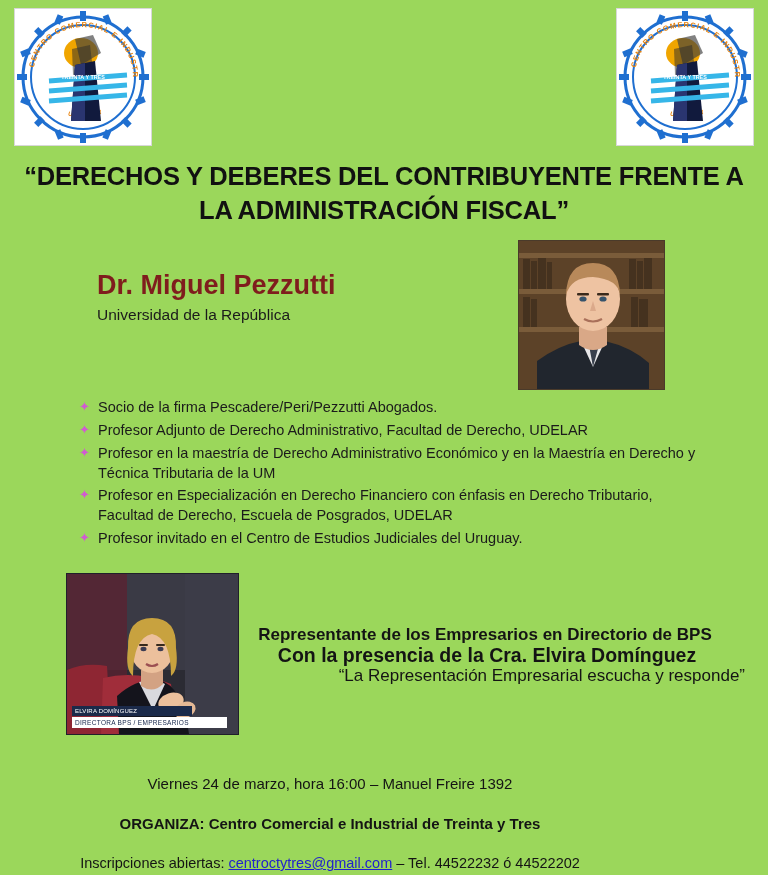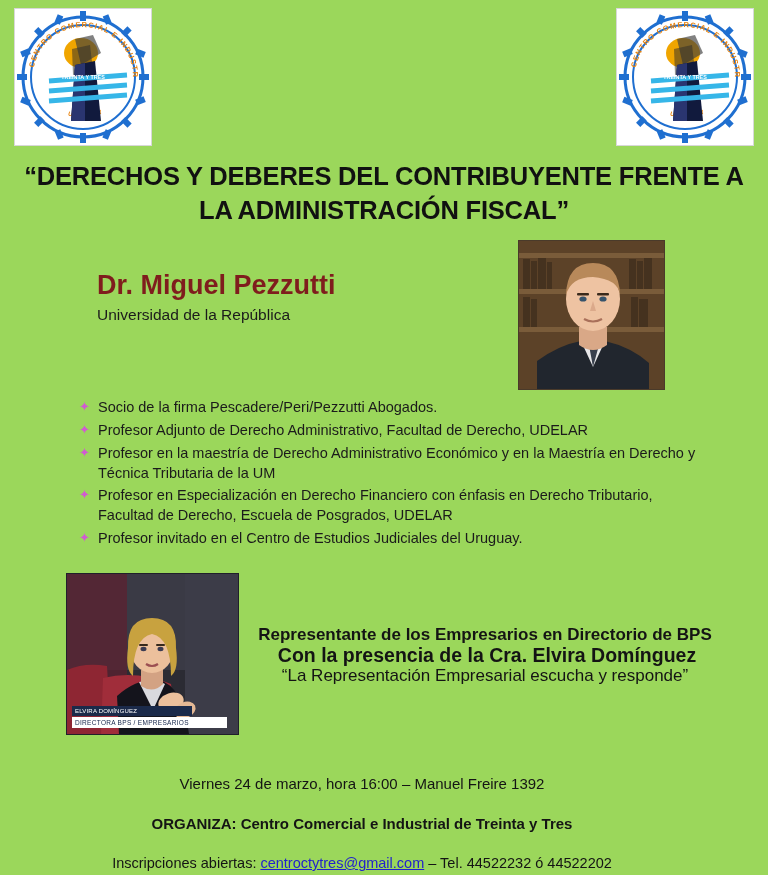--- a/index.html
+++ b/index.html
@@ -163,34 +163,33 @@
     text-align: center;
     font-size: 17px;
     color: #141414;
     font-weight: bold;
   }
   .guest-quote {
     position: absolute;
     top: 666px;
     left: 225px;
     width: 520px;
-    text-align: center;
+    text-align: right;
     font-size: 17px;
     color: #141414;
   }
 
   
   .footer-line {
     position: absolute;
     left: 0;
     width: 660px;
     text-align: center;
     font-size: 15px;
     color: #141414;
-    padding-left: 32px;
   }
   .footer-1 { top: 775px; }
   .footer-2 { top: 815px; font-weight: bold; }
   .footer-3 { top: 855px; font-size: 14.5px; text-align: center; }
   .mail-link {
     color: #2222cc;
     text-decoration: underline;
   }
 </style>
 </head>

